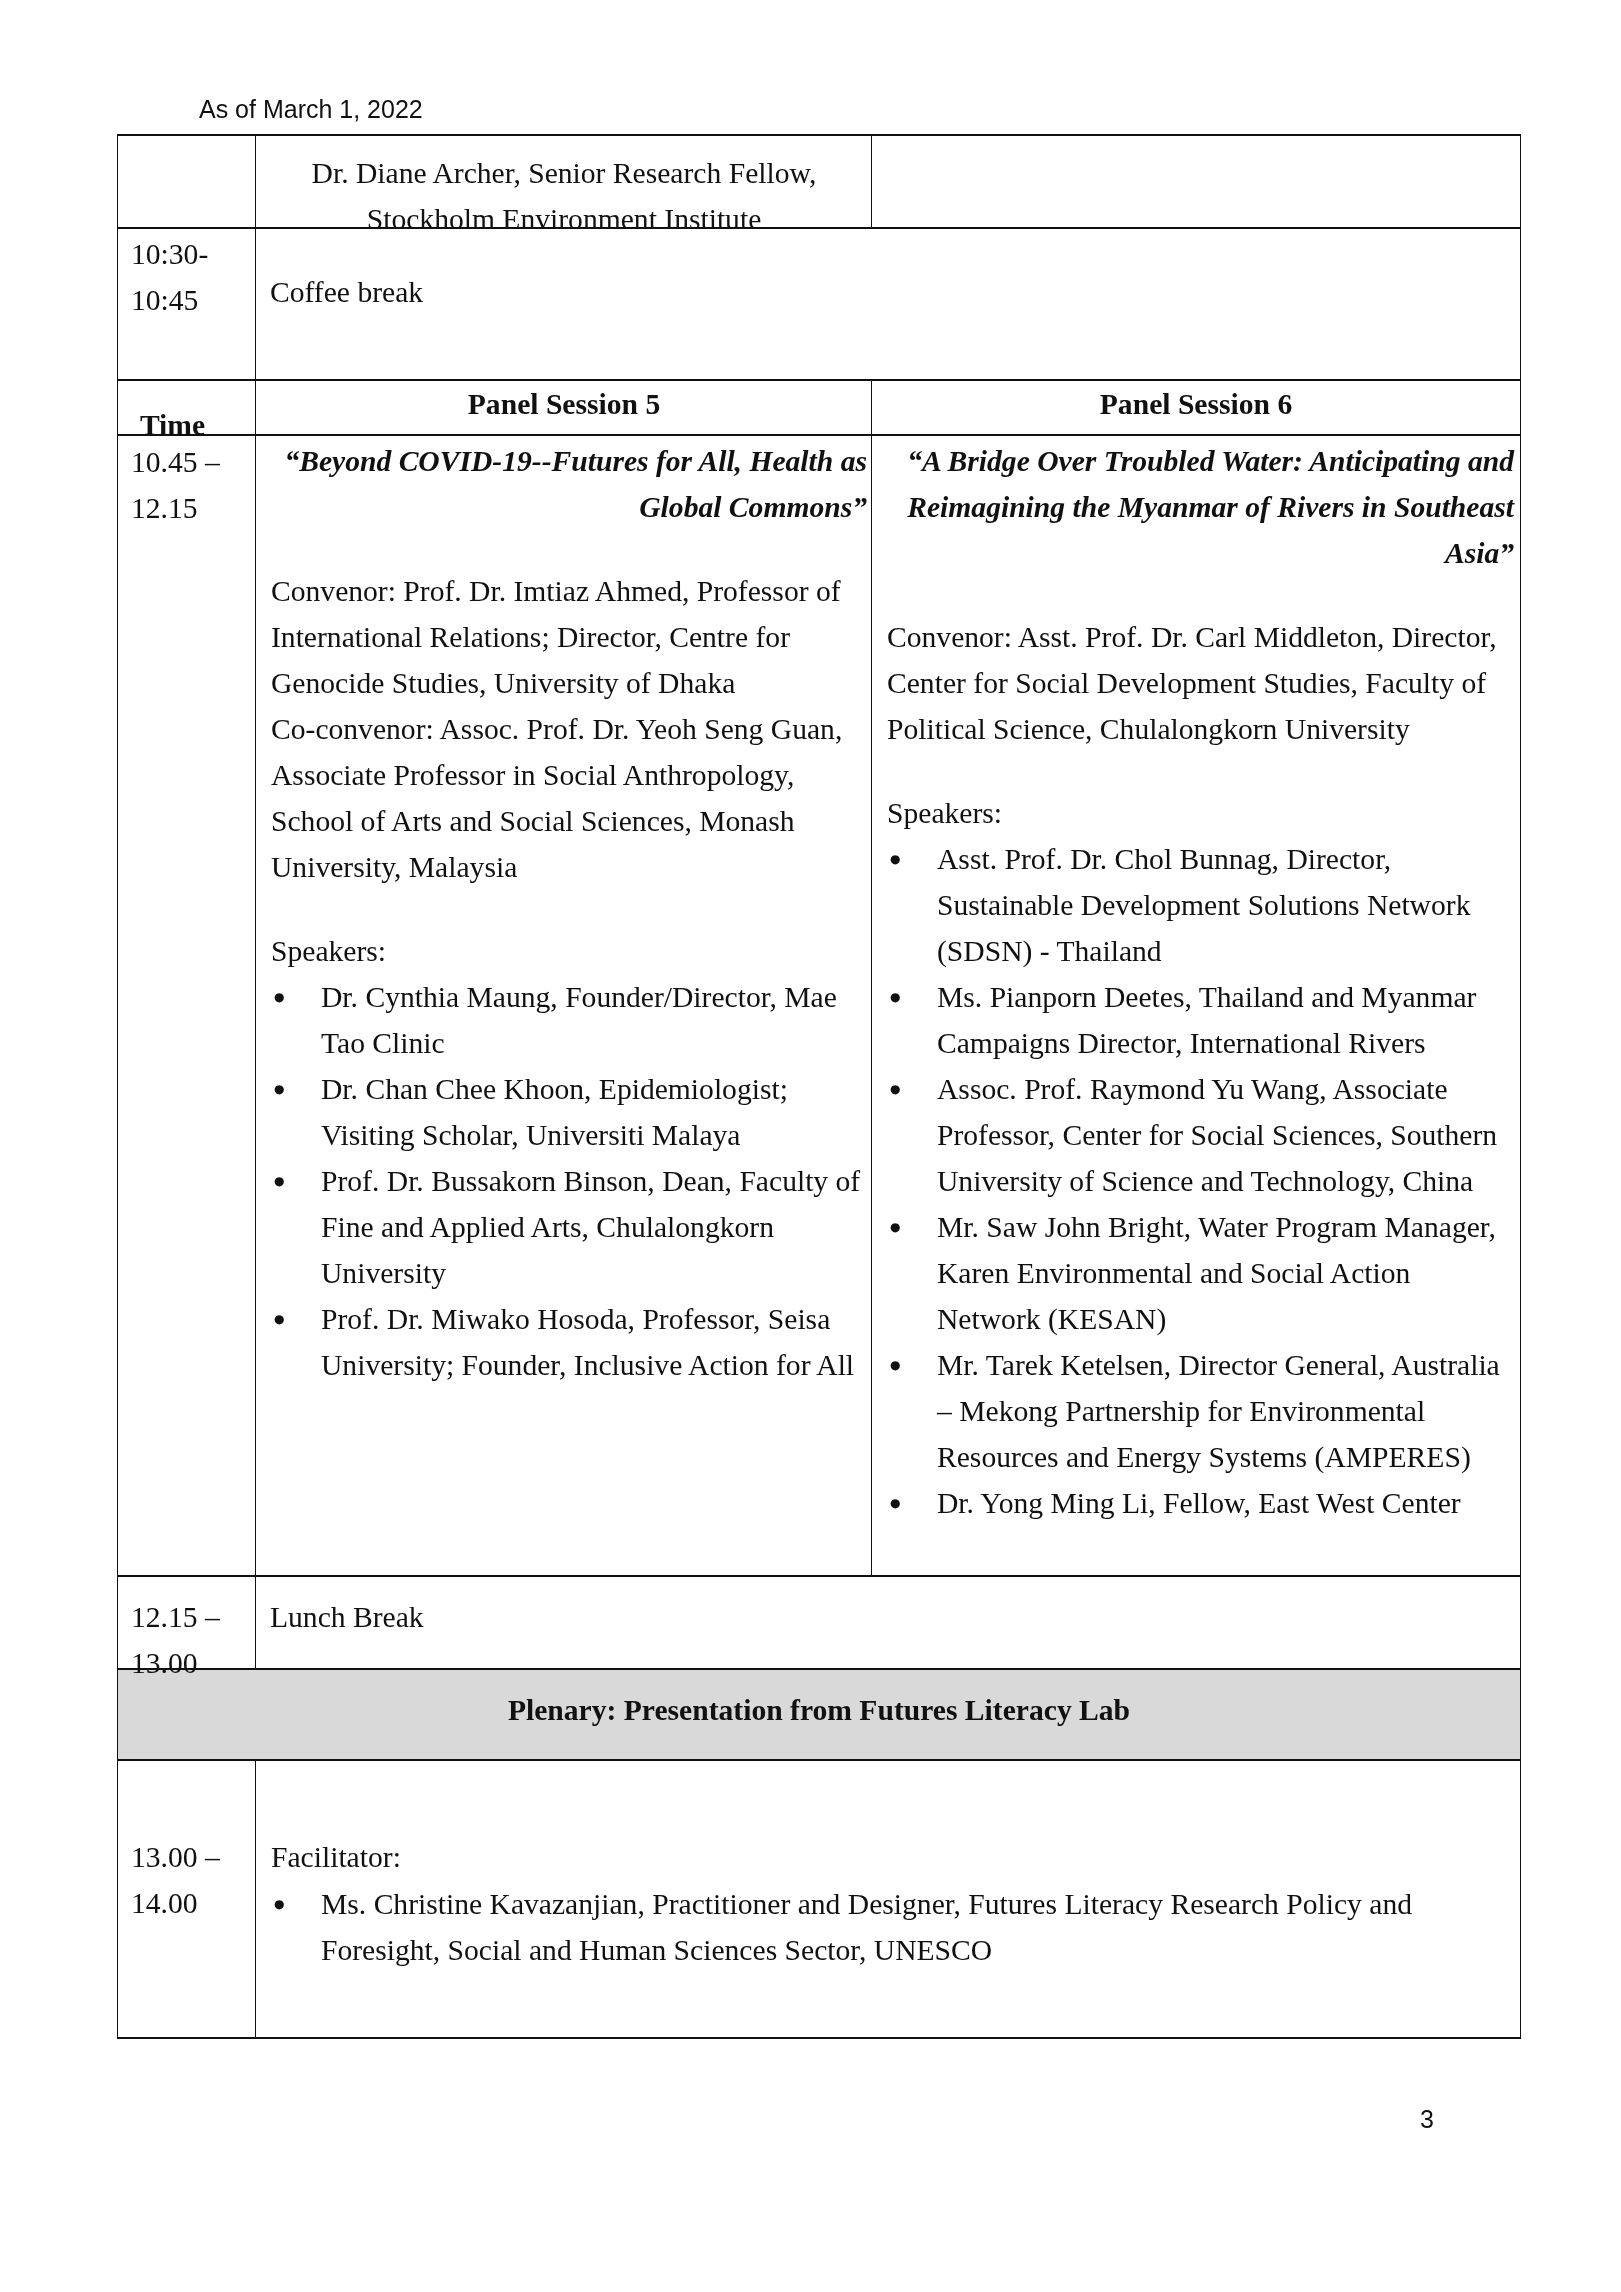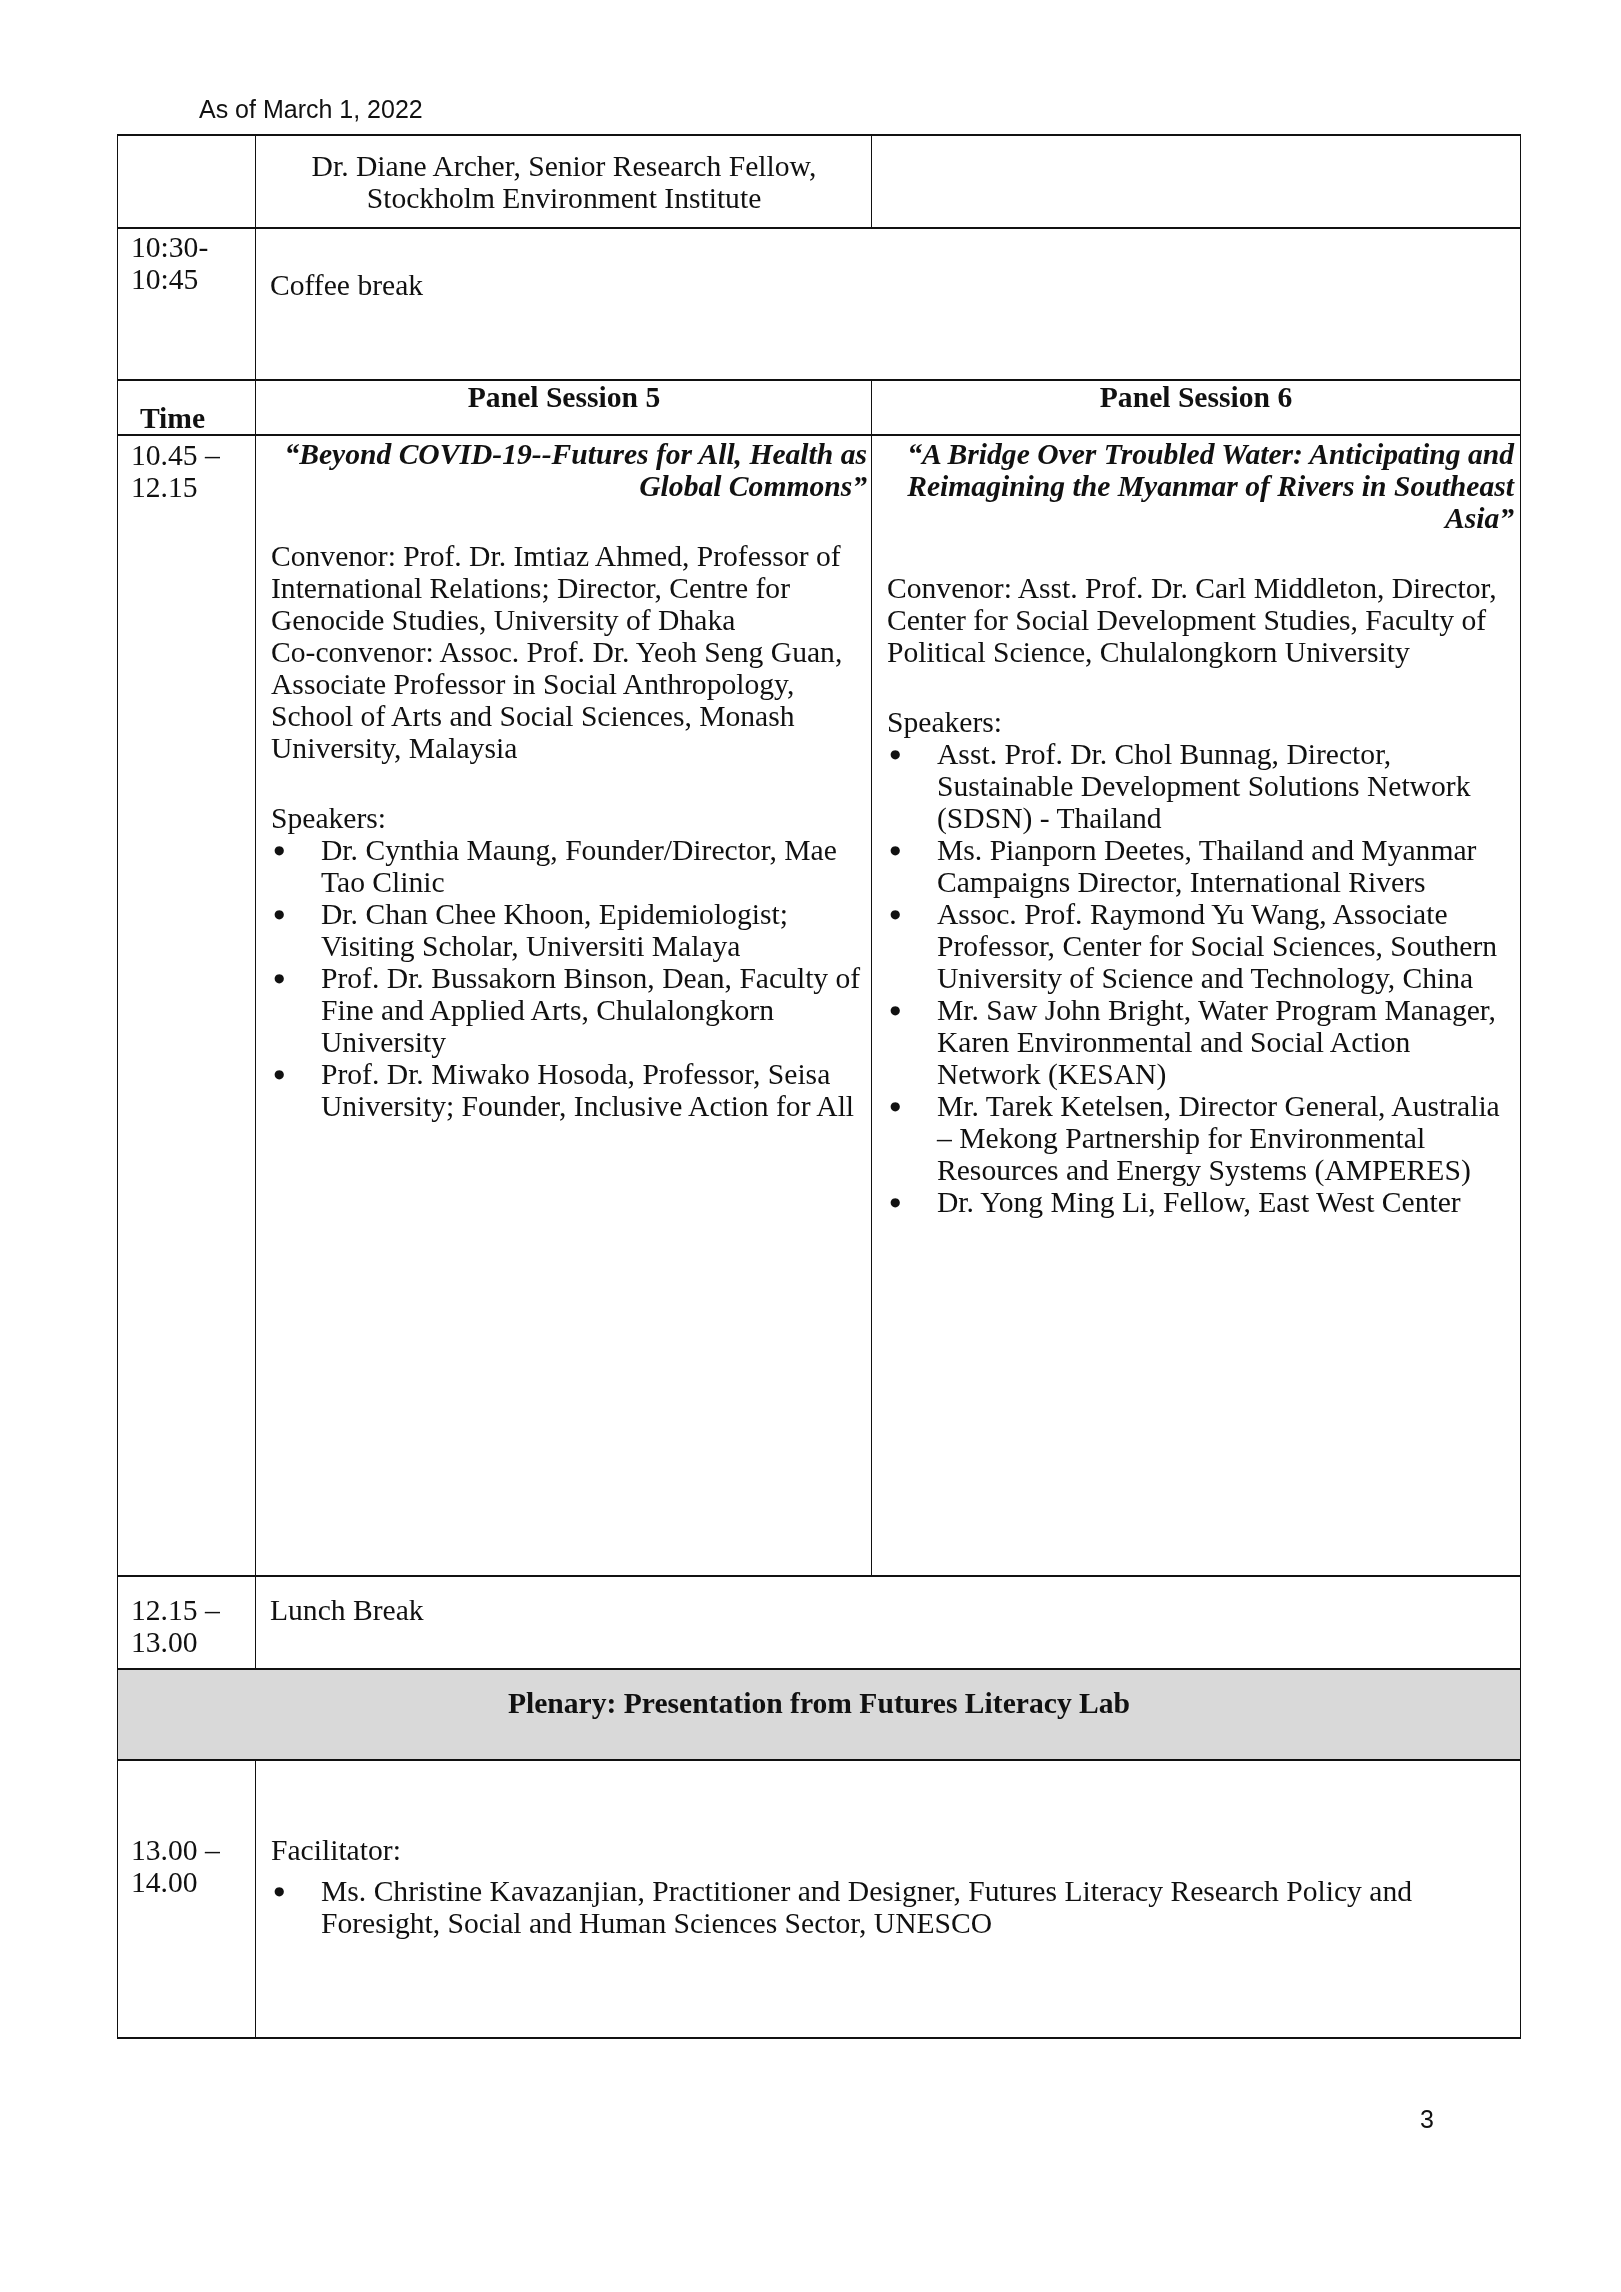--- a/index.html
+++ b/index.html
@@ -1,19 +1,19 @@
 <!DOCTYPE html>
 <html style="font-size:14.3px"><head>
 <meta charset="utf-8">
 <style>
   html, body { margin:0; padding:0; background:#fff; }
   body { width:1621px; height:2293px; position:relative; overflow:hidden; font-family:"Liberation Serif", serif; color:#111; }
   .asof { position:absolute; left:199px; top:95px; font-family:"Liberation Sans", sans-serif; font-size:25px; }
   .pagenum { position:absolute; left:1420px; top:2105px; font-family:"Liberation Sans", sans-serif; font-size:25px; }
-  .cell { position:absolute; box-sizing:border-box; font-size:29.6px; line-height:32px; }
+  .cell { position:absolute; box-sizing:border-box; font-size:29.6px; line-height:46px; }
   .hl { position:absolute; left:117px; width:1404px; height:0; border-top:2.7px solid #111; }
   .vl { position:absolute; width:0; border-left:1.8px solid #111; }
   .gray { position:absolute; left:117px; top:1668px; width:1404px; height:91px; background:#d9d9d9; }
   .bold { font-weight:bold; }
   .bi { font-weight:bold; font-style:italic;text-align:right; }
   .center { text-align:center; }
   ul { margin:0; padding:0; list-style:none; }
   li { position:relative; padding-left:50px; }
   li::before { content:"\25CF"; position:absolute; left:1.8px; top:0; font-size:21.5px; }
   .gap { height:38px; }
@@ -95,20 +95,20 @@
 </div>
 <div class="cell" style="left:270px; top:1594px; width:716px;">Lunch Break</div>
 
 <div class="cell bold center" style="left:117px; top:1687px; width:1404px;">Plenary: Presentation from Futures Literacy Lab</div>
 
 <div class="cell" style="left:131px; top:1834px; width:121px;">
   <div>13.00 –</div>
   <div>14.00</div>
 </div>
 <div class="cell" style="left:271px; top:1834px; width:1236px;">
-  <div style="margin-bottom:9px;">Facilitator:</div>
+  <div style="margin-bottom:1px;">Facilitator:</div>
   <ul>
     <li>Ms. Christine Kavazanjian, Practitioner and Designer, Futures Literacy Research Policy and Foresight, Social and Human Sciences Sector, UNESCO</li>
   </ul>
 </div>
 
 <div class="pagenum">3</div>
 
 
 </body></html>

